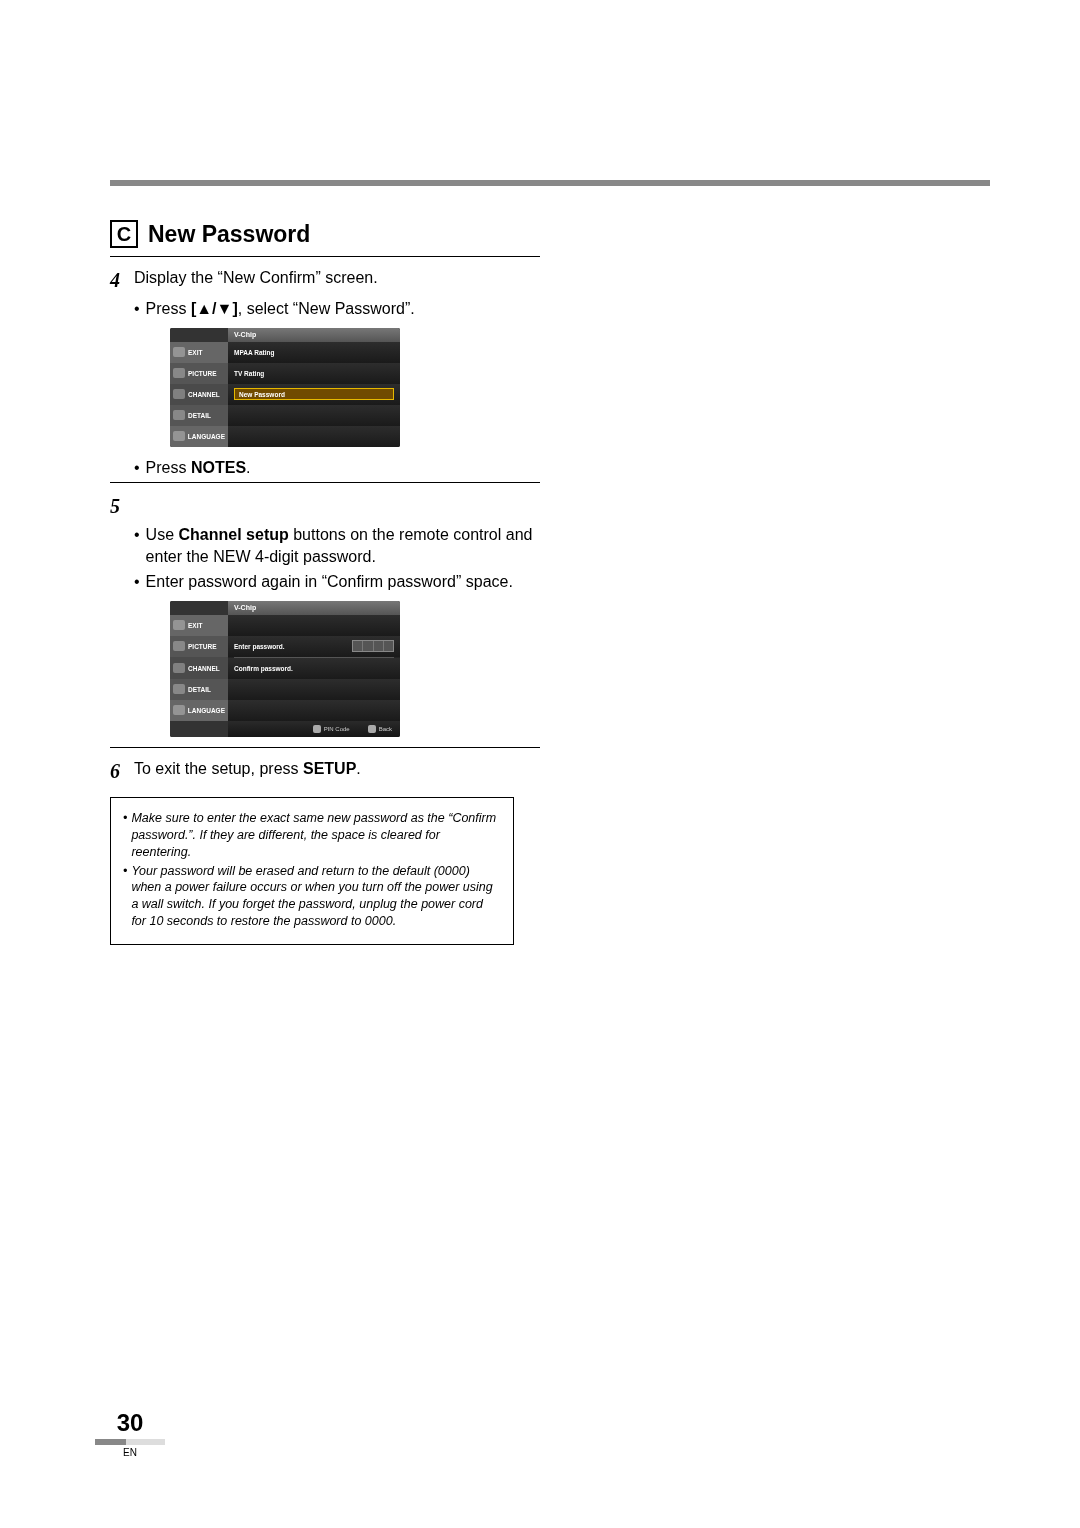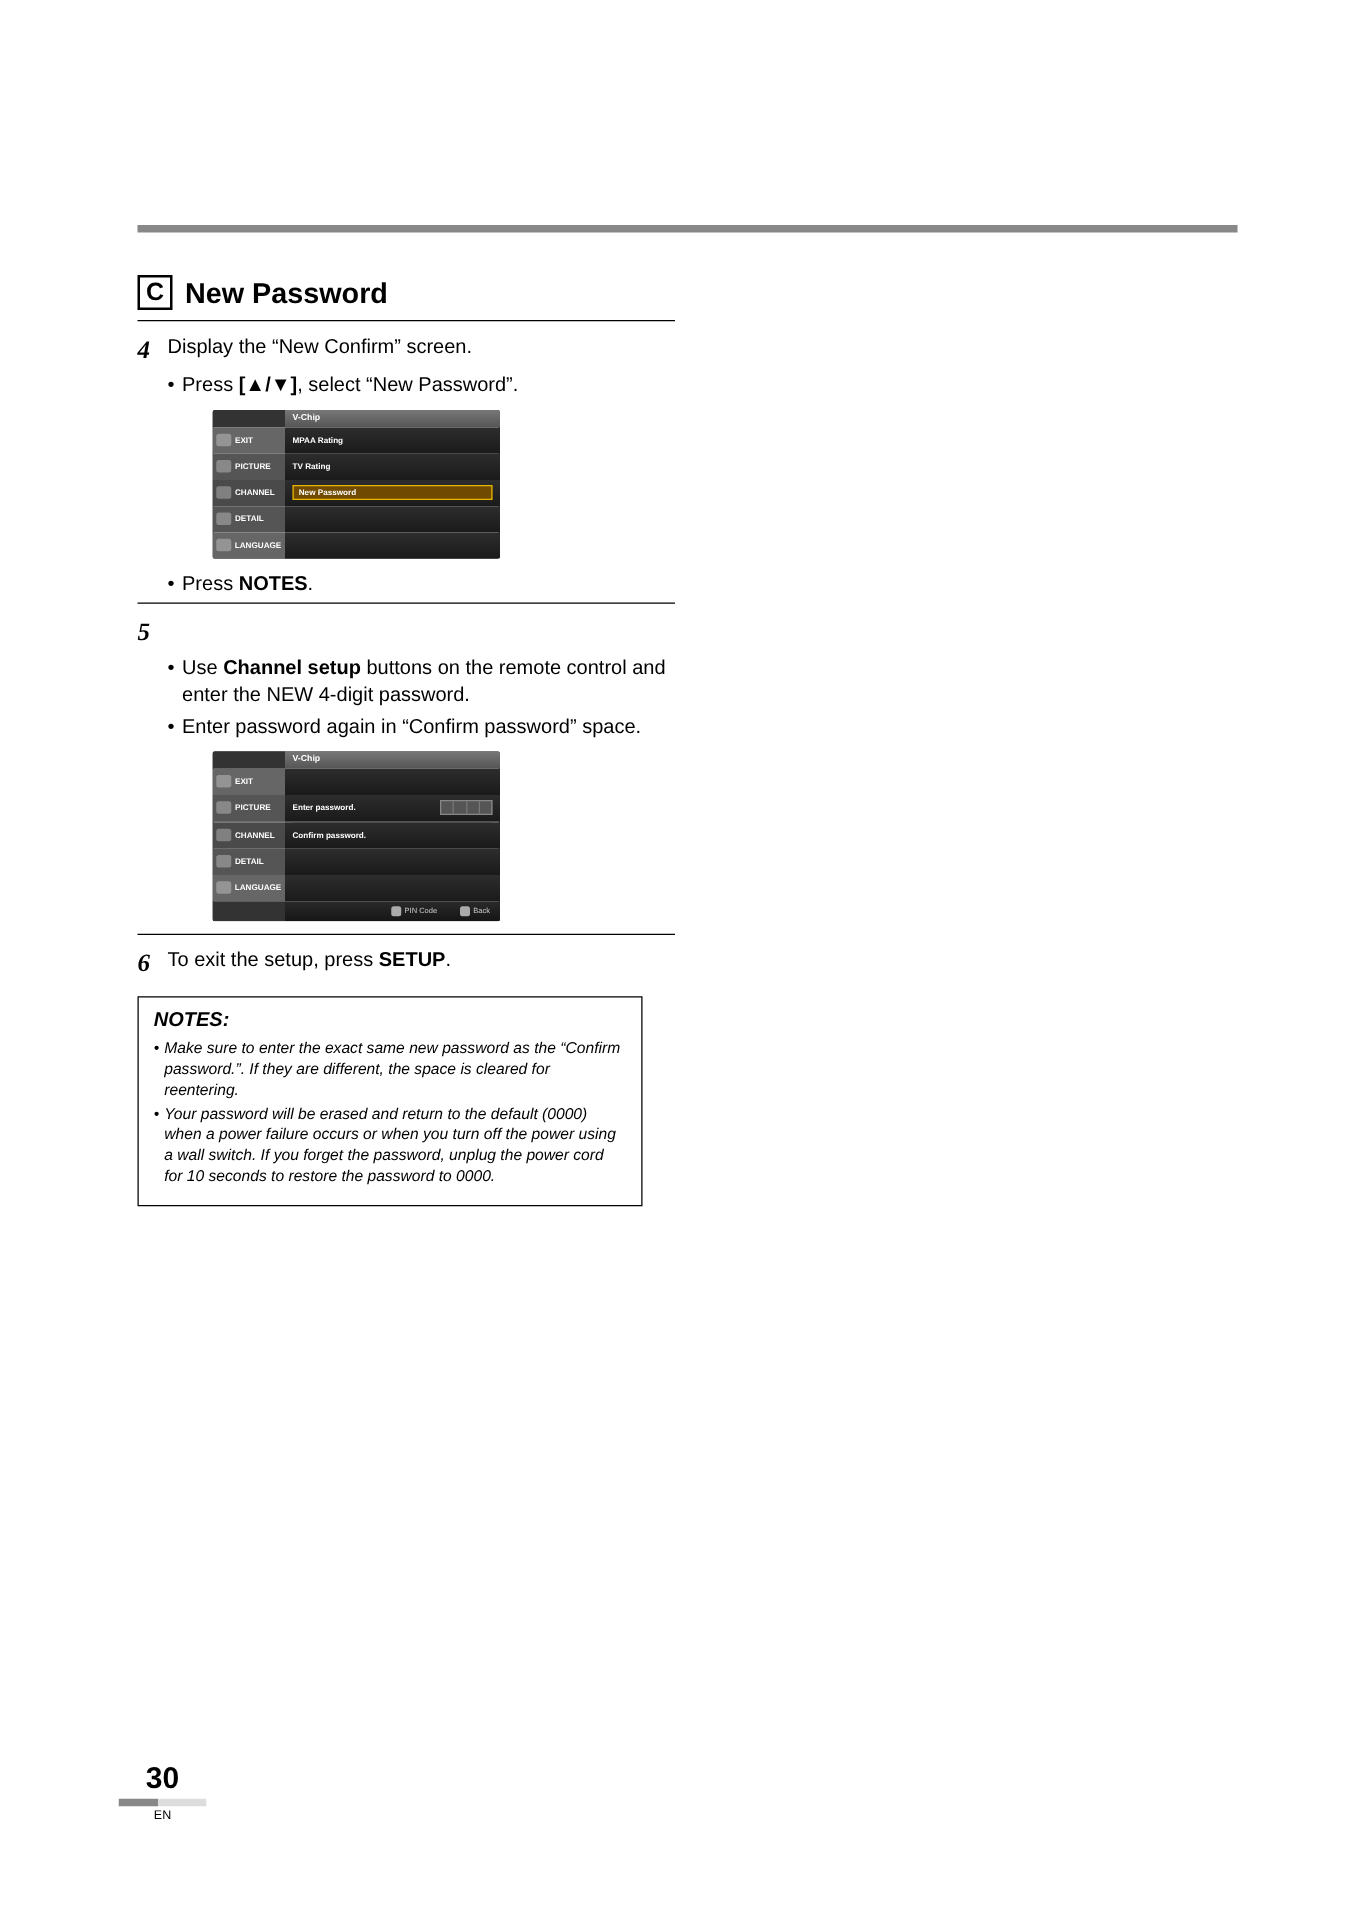--- a/index.html
+++ b/index.html
@@ -363,21 +363,20 @@
     <hr class="hr">
 
     <div class="step">
       <span class="step-num">6</span>
       <span class="step-body">
         <span>To exit the setup, press </span><b>SETUP</b><span>.</span>
       </span>
     </div>
 
     <div class="notes-box">
-      <div class="notes-title">NOTES:</div>
       <div class="note-item">
         <span class="bullet">•</span>
         <span class="txt">Make sure to enter the exact same new password as the “Confirm password.”. If they are different, the space is cleared for reentering.</span>
       </div>
       <div class="note-item">
         <span class="bullet">•</span>
         <span class="txt">Your password will be erased and return to the default (0000) when a power failure occurs or when you turn off the power using a wall switch. If you forget the password, unplug the power cord for 10 seconds to restore the password to 0000.</span>
       </div>
     </div>
 

